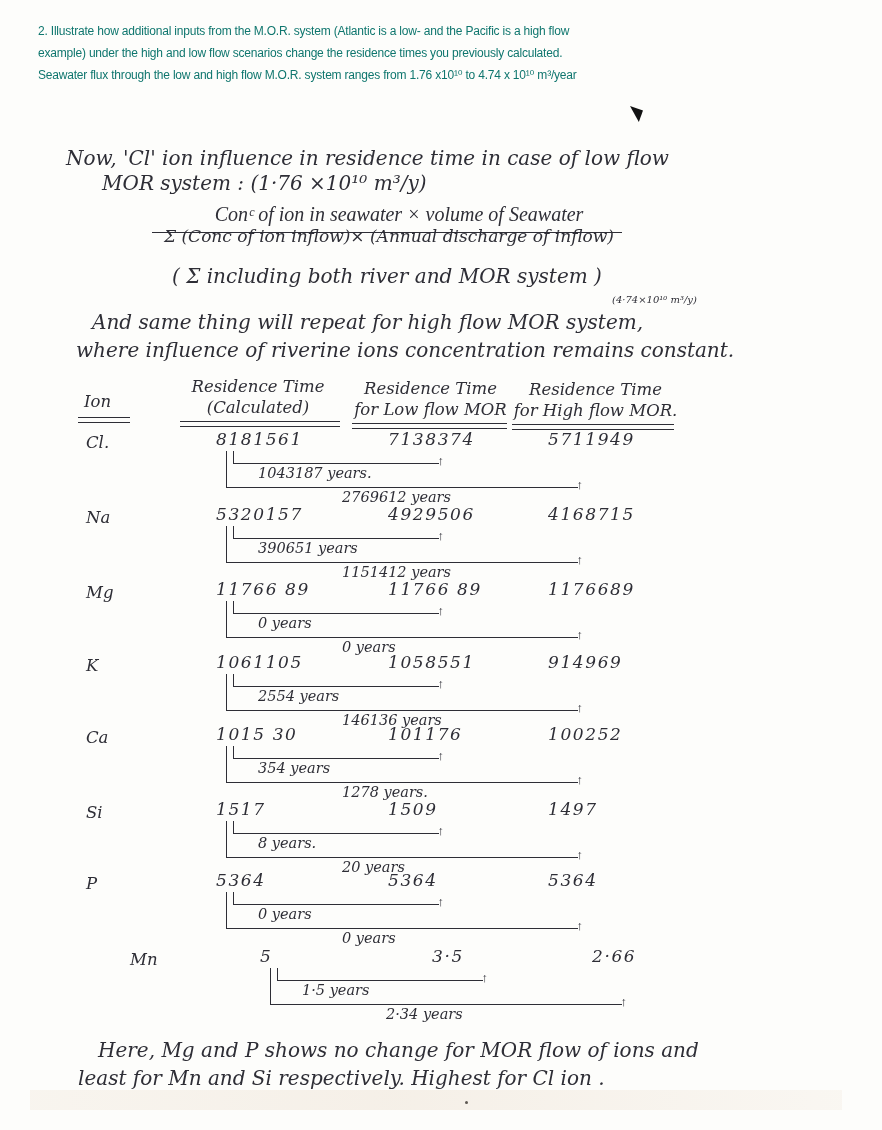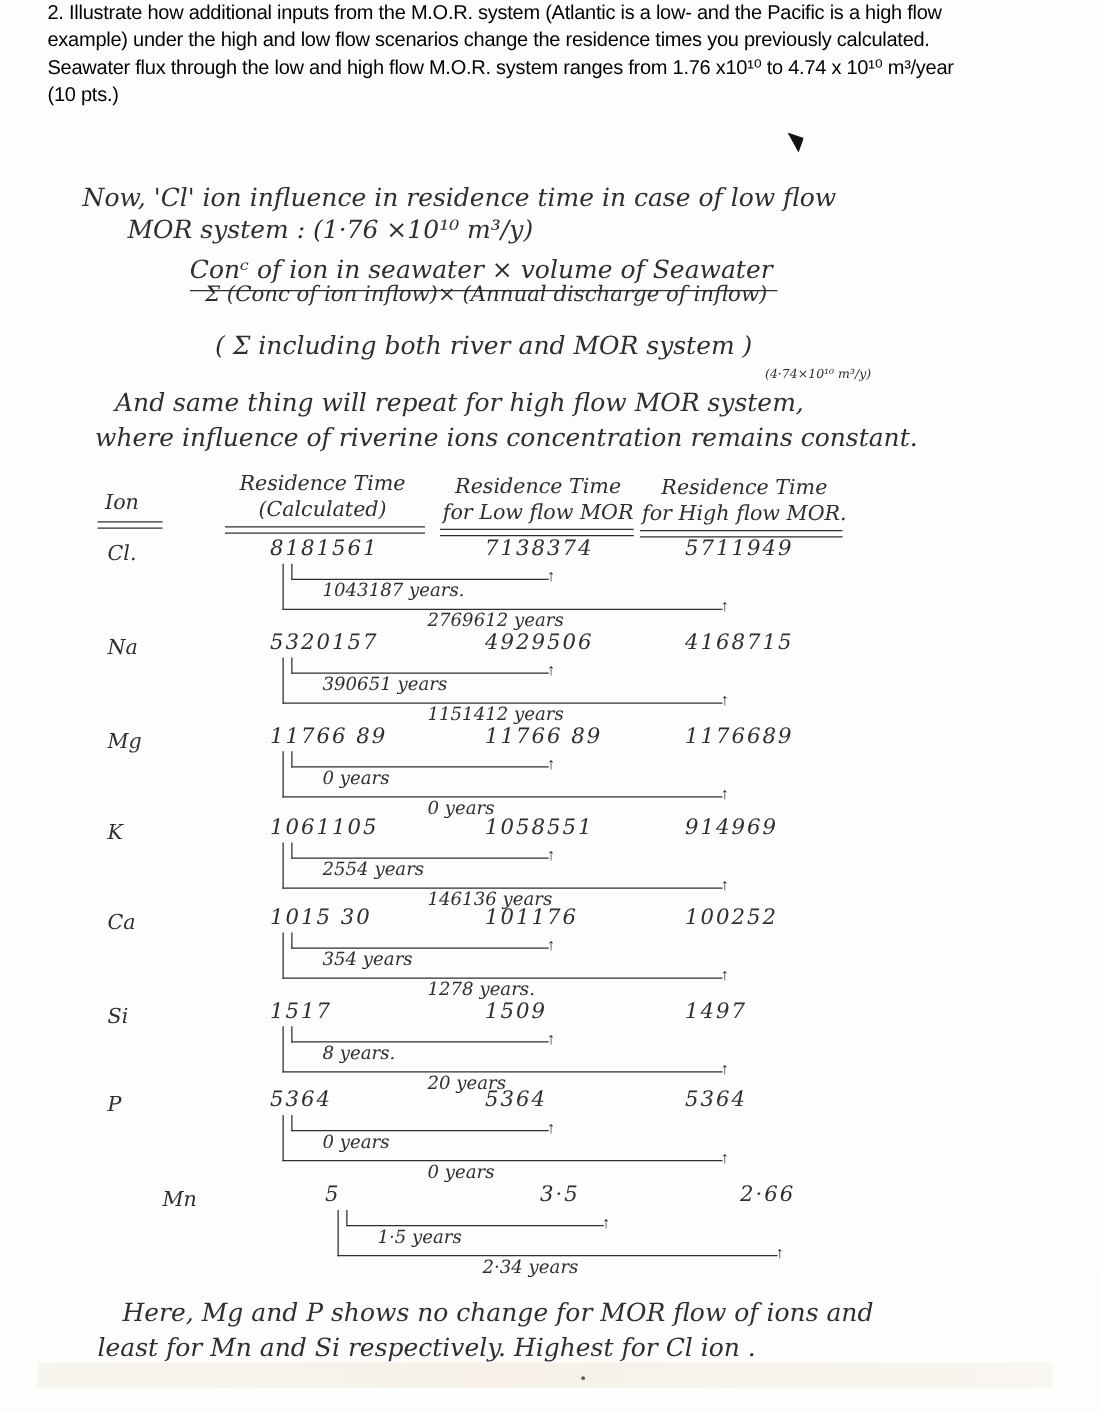--- a/index.html
+++ b/index.html
@@ -8,22 +8,22 @@
     position:relative; width:882px; height:1130px; overflow:hidden;
     background:#fdfdfb;
     font-family:"Liberation Sans","DejaVu Sans",sans-serif;
   }
   .page::after{
     content:""; position:absolute; left:30px; right:40px; top:1090px; height:20px;
     background:linear-gradient(90deg, rgba(205,170,130,.10), rgba(205,170,130,.16) 45%, rgba(205,170,130,.08));
     pointer-events:none;
   }
   
-  .question { position:absolute; left:38px; top:0; color:#000000;
-    font-size:16px; letter-spacing:-0.2px; line-height:22px; white-space:nowrap; }
+  .question { position:absolute; left:38px; top:20px; color:#0f766e;
+    font-size:12px; letter-spacing:-0.2px; line-height:22px; white-space:nowrap; }
   
   .cursor-mark { position:absolute; left:630px; top:106px; width:13px; height:16px;
     background:#121212; clip-path:polygon(0 0, 100% 28%, 68% 100%); }
   
   .hw { font-family:"DejaVu Serif","DejaVu Sans",serif; font-style:italic; color:#2e2e36; }
   .abs { position:absolute; white-space:nowrap; }
   .note { font-size:20px; }
   .frac-num { width:470px; text-align:center; }
   .frac-line { position:absolute; left:152px; top:206px; width:470px; height:26px;
     border-bottom:1.6px solid #2e2e36; }
@@ -52,29 +52,28 @@
 </style>
 </head>
 <body>
 
 <div class="page">
 
   <div class="question">
     <div>2.  Illustrate how additional inputs from the M.O.R. system (Atlantic is a low- and the Pacific is a high flow</div>
     <div>example) under the high and low flow scenarios change the residence times you previously calculated.</div>
     <div>Seawater flux through the low and high flow M.O.R. system ranges from 1.76 x10¹⁰ to 4.74 x 10¹⁰ m³/year</div>
-    <div>(10 pts.)</div>
   </div>
 
   <div class="cursor-mark"></div>
 
   <div class="abs hw note" style="left:66px;  top:146px;">Now, 'Cl' ion influence in residence time in case of low flow</div>
   <div class="abs hw note" style="left:102px; top:171px;">MOR system : (1·76 ×10¹⁰ m³/y)</div>
 
-  <div class="abs hw note frac-num" style="left:150px; top:203px;">Conᶜ of ion in seawater × volume of Seawater</div>
+  <div class="abs hw note frac-num" style="left:164px; top:203px;font-family:Liberation Serif, serif;">Conᶜ of ion in seawater × volume of Seawater</div>
   <div class="frac-line"></div>
   <div class="abs hw frac-den" style="left:150px; top:226px;">Σ (Conc of ion inflow)× (Annual discharge of inflow)</div>
 
   <div class="abs hw note" style="left:172px; top:264px;">( Σ including both river and MOR system )</div>
   <div class="abs hw small-val" style="left:582px; top:294px;">(4·74×10¹⁰ m³/y)</div>
   <div class="abs hw note" style="left:92px; top:310px;">And same thing will repeat for high flow MOR system,</div>
   <div class="abs hw note" style="left:76px; top:338px;">where influence of riverine ions concentration remains constant.</div>
 
   <div class="abs hw th" style="left:84px; top:392px;">Ion</div>
   <div class="dul" style="left:78px; top:417px; width:52px;"></div>

